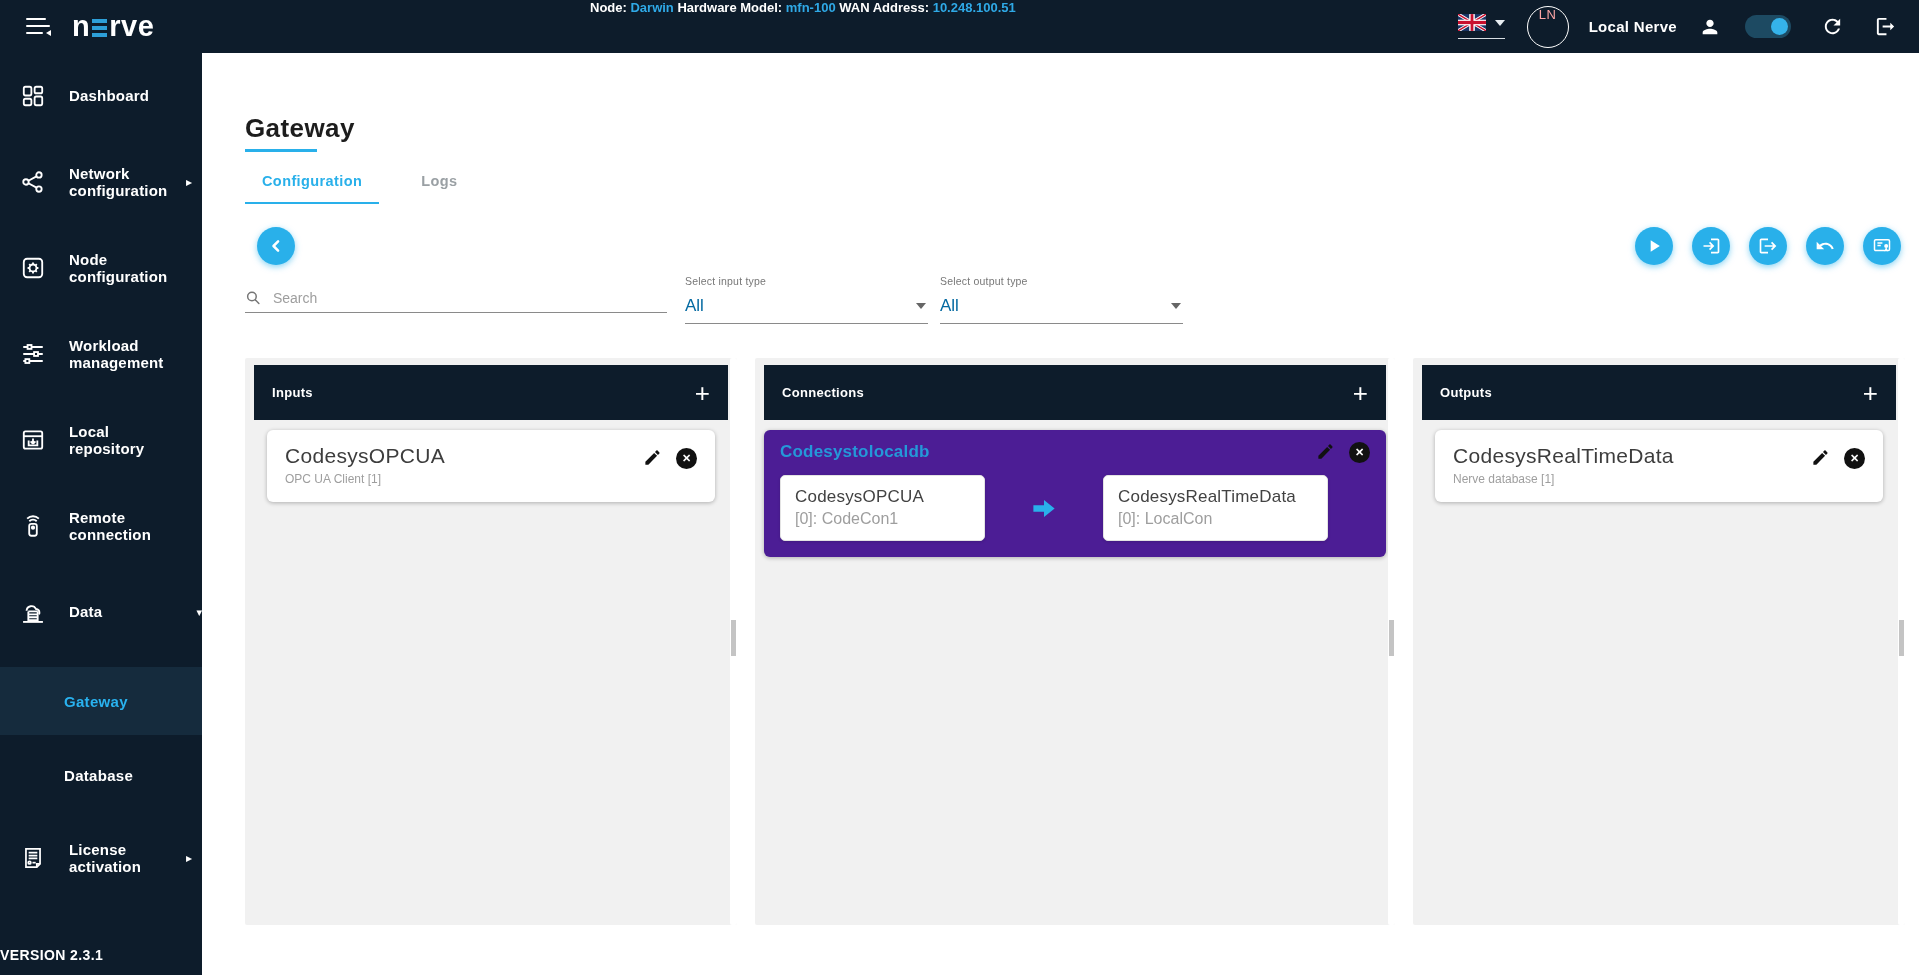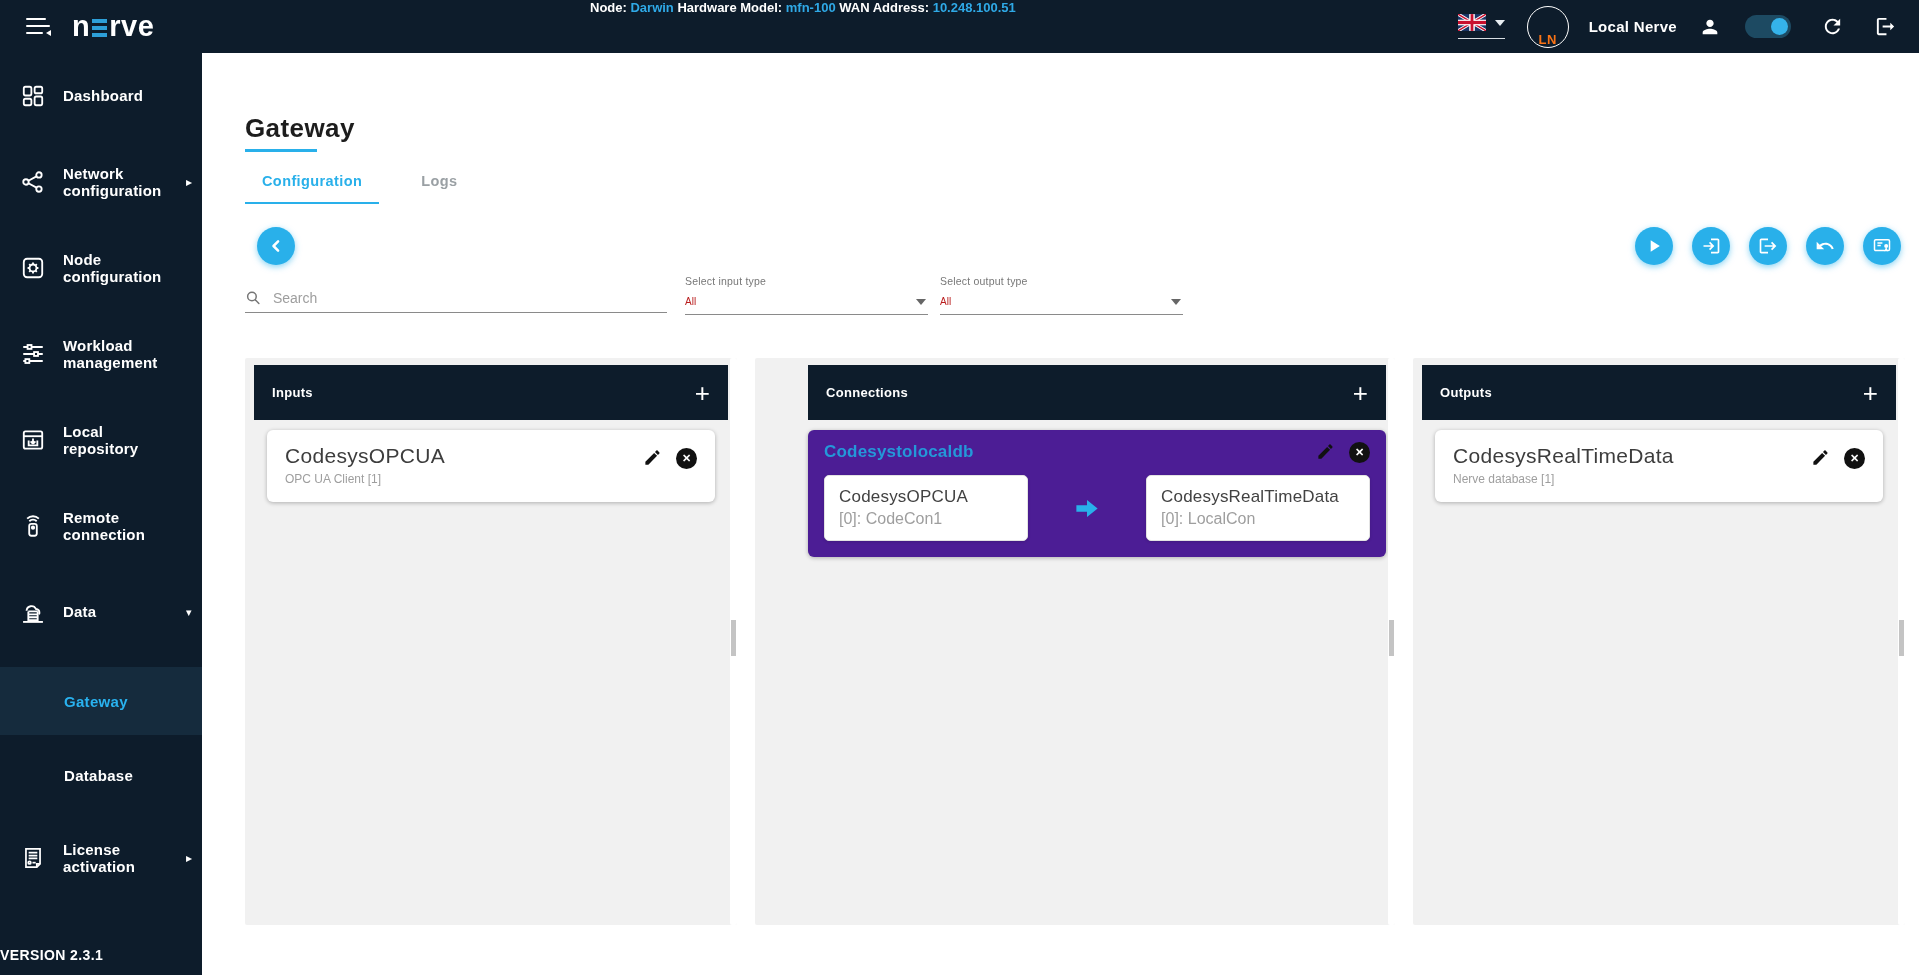--- a/index.html
+++ b/index.html
@@ -24,33 +24,33 @@
   .node-info { position:absolute; left:590px; top:0; height:53px; display:flex; 
                font-size:13px; color:#ffffff; white-space:pre; }
   .node-info .lbl { font-weight:700; color:#ffffff; }
   .node-info .val { color:#2fa9e6; font-weight:700; }
   .topbar-right { margin-left:auto; display:flex; align-items:center; padding-right:22px; }
   .lang-select { display:flex; align-items:center; gap:9px; padding-bottom:7px;
                  border-bottom:1px solid #d7dde2; cursor:pointer; }
   .lang-caret { width:0; height:0; border-left:5px solid transparent; border-right:5px solid transparent;
                 border-top:6px solid #e8eef2; }
   .avatar { width:42px; height:42px; border:1.5px solid #fff; border-radius:50%; margin-left:22px;
-            display:flex; align-items:flex-end; justify-content:center; color:#f97316; font-size:13px;
-            font-weight:700; letter-spacing:.5px; cursor:pointer; }
+            display:flex; align-items:flex-start; justify-content:center; color:#fca5a5; font-size:13px;
+            font-weight:400; letter-spacing:.5px; cursor:pointer; }
   .username { color:#fff; font-size:15px; font-weight:600; margin-left:20px; letter-spacing:.3px; }
   .person { margin-left:22px; cursor:pointer; display:flex; }
   .toggle { margin-left:24px; width:46px; height:23px; border-radius:12px; background:#1d4a62;
             position:relative; cursor:pointer; }
   .toggle .knob { position:absolute; right:3px; top:3px; width:17px; height:17px; border-radius:50%;
                   background:#35b3ea; }
   .top-ico { margin-left:30px; cursor:pointer; display:flex; }
 
   
   .sidebar { position:absolute; left:0; top:53px; width:202px; height:922px; background:#0d1c2b; z-index:10; }
-  .nav-item { display:flex; align-items:center; height:86px; padding-left:15px; cursor:pointer; }
+  .nav-item { display:flex; align-items:center; height:86px; padding-left:15px; cursor:pointer;gap:6px; }
   .nav-ico { width:36px; display:flex; justify-content:center; margin-right:12px; flex:0 0 36px; }
   .nav-label { color:#fff; font-size:15px; font-weight:700; line-height:1.15; letter-spacing:.2px; width:116px; }
   .nav-arrow { margin-left:auto; margin-right:10px; color:#fff; font-size:12px; }
   .nav-caret { color:#fff; font-size:11px; margin-left:7px; }
   .sub-item { display:flex; align-items:center; padding-left:64px; cursor:pointer;
               color:#fff; font-size:15px; font-weight:700; letter-spacing:.3px; }
   .sub-item.active { background:#152b3d; color:#29b2ef; height:68px; margin-top:12px; }
   .sub-item.plain { height:80px; }
   .version { position:absolute; bottom:12px; left:0; width:202px; text-align:left;
              color:#fff; font-size:14px; font-weight:700; letter-spacing:.4px; }
@@ -76,28 +76,28 @@
   .search-wrap { position:absolute; left:43px; top:236px; width:422px; display:flex; align-items:center;
                  border-bottom:1px solid #8a8a8a; padding-bottom:6px; }
   .search-wrap input { border:none; outline:none; font-size:14px; color:#333; width:100%;
                        margin-left:12px; font-family:"Liberation Sans", sans-serif; }
   .search-wrap input::placeholder { color:#9e9e9e; }
   .select { position:absolute; top:222px; width:243px; cursor:pointer; }
   .select.in { left:483px; } .select.out { left:738px; }
   .select .slabel { font-size:10.5px; color:#777; letter-spacing:.2px; }
   .select .svalrow { display:flex; align-items:center; justify-content:space-between;
                      border-bottom:1px solid #8a8a8a; padding:6px 2px 7px 0; margin-top:3px; }
-  .select .sval { font-size:10px; color:#b91c1c; }
+  .select .sval { font-size:17px; color:#0369a1; }
   .sel-caret { width:0; height:0; border-left:5px solid transparent; border-right:5px solid transparent;
                border-top:6px solid #666; }
 
   
   .col { position:absolute; top:305px; height:567px; background:#f1f1f1; border-radius:2px; }
   .col.inputs { left:43px; width:492px; }
-  .col.connections { left:553px; width:640px;padding-left:44px; }
+  .col.connections { left:553px; width:640px; }
   .col.outputs { left:1211px; width:492px; }
   .col-header { margin:7px 9px 0 9px; height:55px; background:#0d1c2b; display:flex;
                 align-items:center; justify-content:space-between; padding:0 18px; }
   .col-title { color:#fff; font-size:13px; font-weight:700; letter-spacing:.3px; }
   .col-plus { color:#fff; font-size:26px; font-weight:400; line-height:1; cursor:pointer; }
   .scroll-track { position:absolute; right:0; top:0; width:7px; height:567px; background:#fff;
                   border-radius:2px; }
   .scroll-thumb { position:absolute; right:1px; top:262px; width:5px; height:36px; background:#c4c4c4;
                   cursor:pointer; }
 

